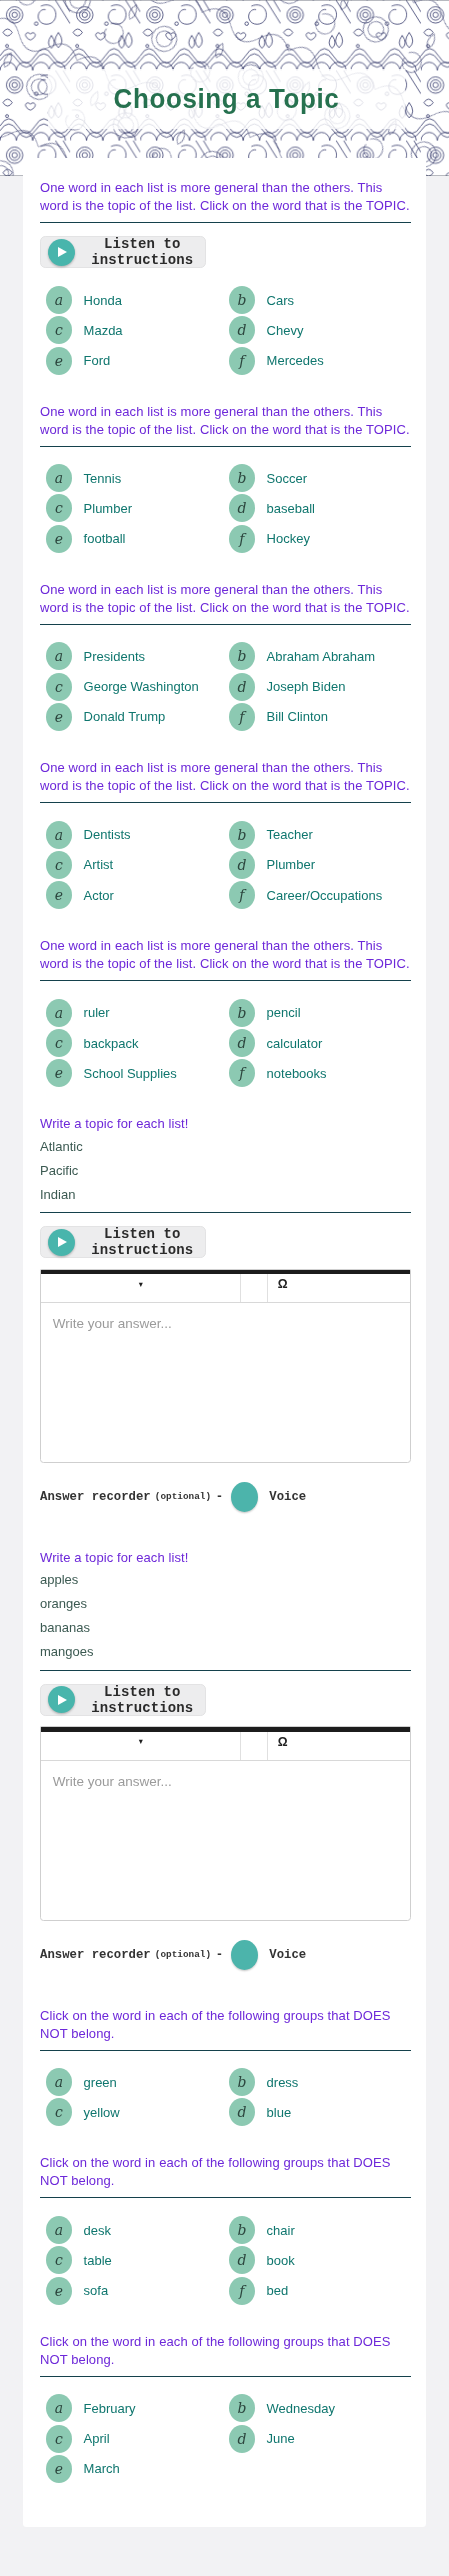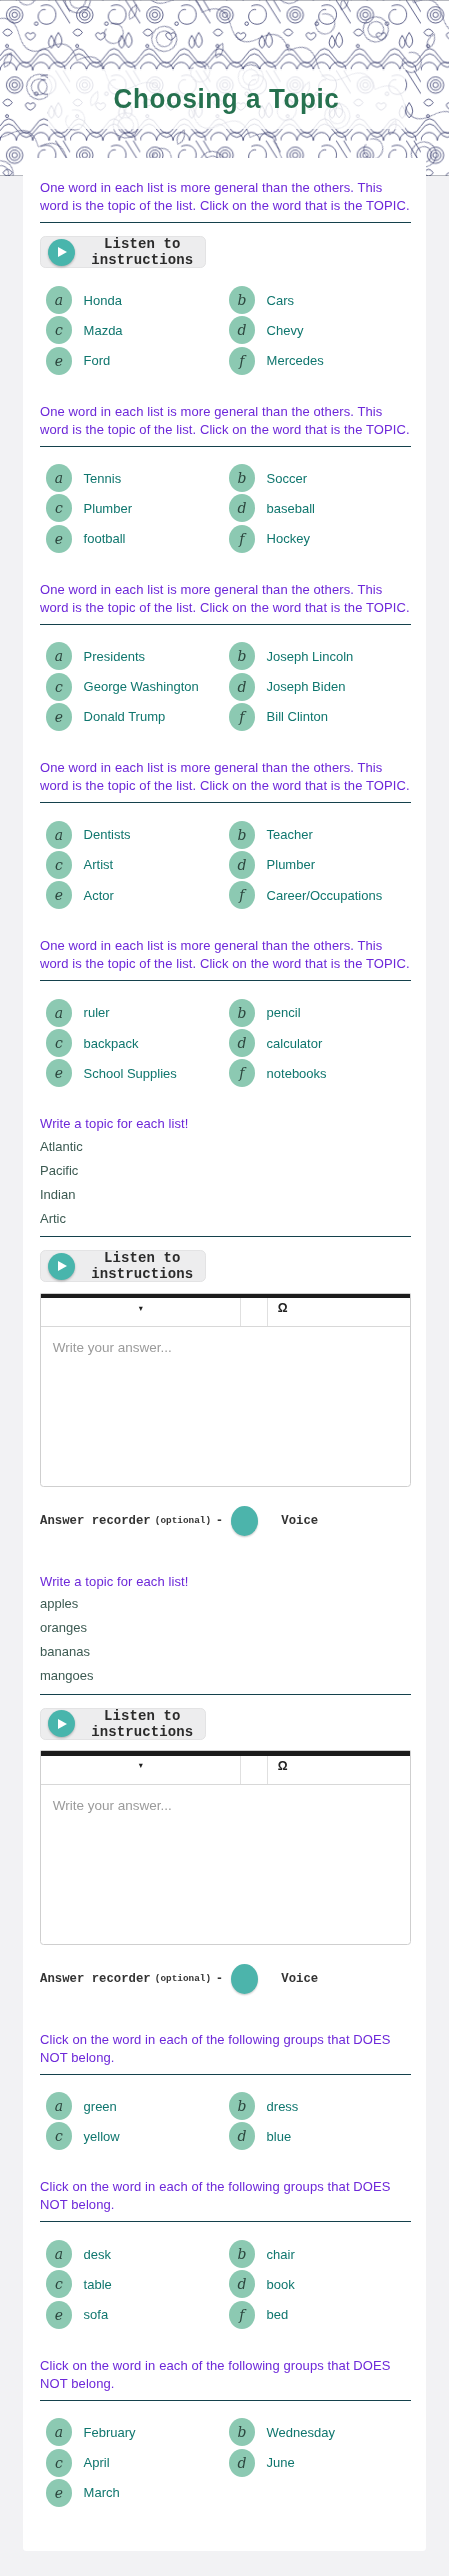--- a/index.html
+++ b/index.html
@@ -83,21 +83,21 @@
   .answer-input::placeholder{color:#9b9b9b;}
   
   .recorder{margin-top:19px;display:flex;align-items:center;font-family:Liberation Mono, monospace;}
   .rec-label{font-size:12.3px;font-weight:700;color:#333;}
   .rec-opt{font-size:9.4px;font-weight:700;color:#333;margin-left:4.1px;}
   .rec-dash{font-size:12.3px;font-weight:700;color:#333;margin-left:4.7px;}
   .rec-circle{
     width:27px;height:30px;border-radius:50%;background:#4cb4ab;margin-left:8.2px;
     box-shadow:0 1.2px 1.8px rgba(0,0,0,.2);cursor:pointer;flex:0 0 auto;
   }
-  .rec-voice{font-size:12.3px;font-weight:700;color:#333;margin-left:23px;}
+  .rec-voice{font-size:12.3px;font-weight:700;color:#333;margin-left:11px;}
   .q.open{margin-bottom:37px;}
 </style>
 </head>
 <body>
 
 <div class="header">
   <svg width="449" height="176" xmlns="http://www.w3.org/2000/svg" viewBox="0 0 768 300">
     <defs>
       <pattern id="doodle" patternUnits="userSpaceOnUse" width="120" height="120">
         <rect width="120" height="120" fill="#ffffff"></rect>
@@ -212,21 +212,21 @@
     <p class="prompt">One word in each list is more general than the others.  This word is the topic of the list.  Click on the word that is the TOPIC.</p>
     <hr class="divider">
 
     <div class="options">
           <div class="opt">
             <span class="badge">a</span>
             <span class="opt-label">Presidents</span>
           </div>
           <div class="opt">
             <span class="badge">b</span>
-            <span class="opt-label">Joseph Lincoln</span>
+            <span class="opt-label">Abraham Abraham</span>
           </div>
           <div class="opt">
             <span class="badge">c</span>
             <span class="opt-label">George Washington</span>
           </div>
           <div class="opt">
             <span class="badge">d</span>
             <span class="opt-label">Joseph Biden</span>
           </div>
           <div class="opt">
@@ -303,21 +303,20 @@
           </div>
         </div>
   </section>
 
   <section class="q open">
     <p class="prompt">Write a topic for each list!</p>
     <div>
           <p class="item">Atlantic</p>
           <p class="item">Pacific</p>
           <p class="item">Indian</p>
-          <p class="item">Artic</p>
         </div>
     <hr class="divider">
     <button class="listen">
       <span class="play-circle">
             <span class="play-tri"></span>
           </span>
       <span class="listen-label">Listen to instructions</span>
     </button>
     <div class="editor">
       <div class="editor-topbar"></div>

